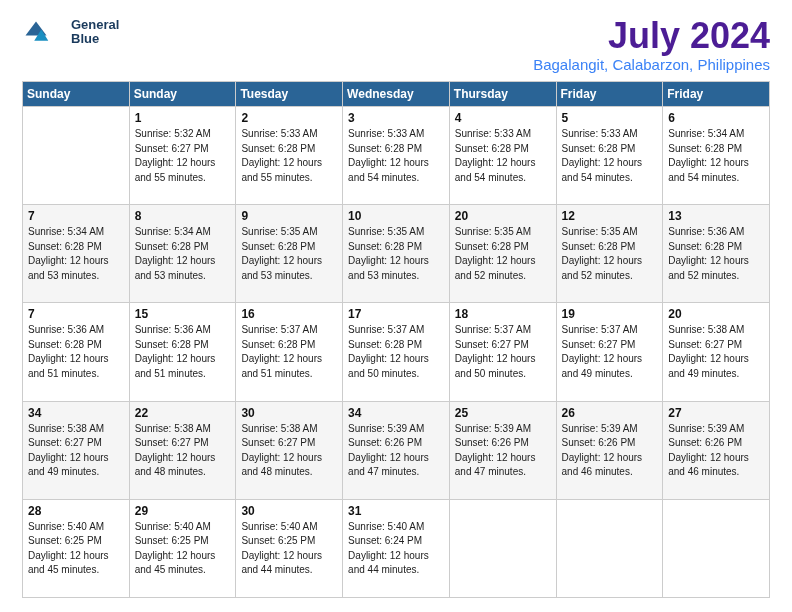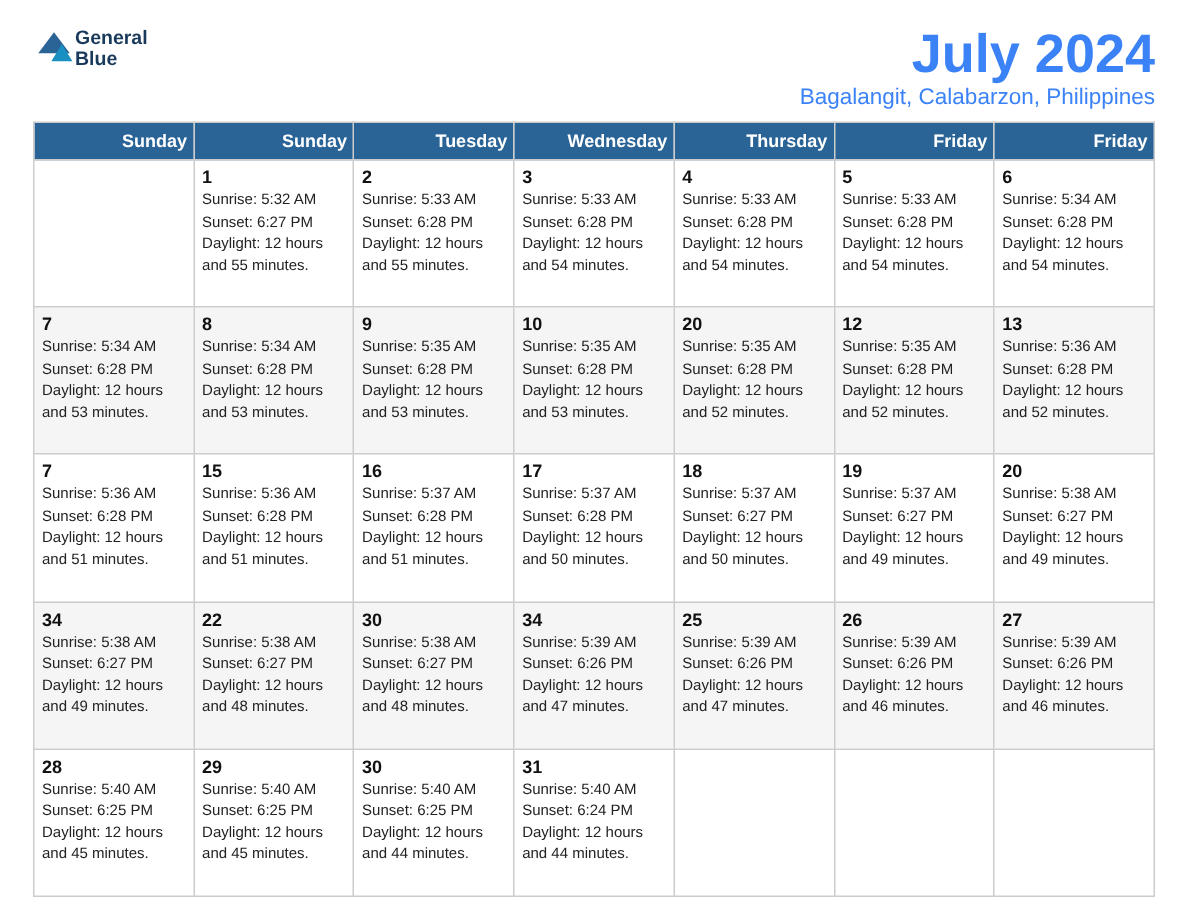--- a/index.html
+++ b/index.html
@@ -19,59 +19,59 @@
     }
     .header {
       display: flex;
       justify-content: space-between;
       align-items: flex-start;
       margin-bottom: 8px;
     }
     .logo {
       display: flex;
       align-items: center;
-      gap: 0;
+      gap: 21px;
     }
     .logo-text {
       font-size: 13px;
       font-weight: bold;
       color: #1a3a5c;
       line-height: 1.1;
     }
     .logo-icon {
       width: 28px;
       height: 28px;
     }
     .title-block {
       text-align: right;
     }
     .main-title {
       font-size: 36px;
       font-weight: bold;
-      color: #3b82f6;
+      color: #4c1d95;
       line-height: 1;
     }
     .subtitle {
       font-size: 15px;
       color: #3b82f6;
       margin-top: 2px;
     }
     .calendar {
       border-collapse: collapse;
       width: 100%;
       flex: 1;
       font-size: 10.5px;
     }
     .calendar thead th {
       background: #2a6496;
       color: #fff;
       padding: 5px 4px;
       font-size: 12px;
       font-weight: bold;
-      text-align: right;
+      text-align: left;
       border: 1px solid #ccc;
     }
     .calendar tbody td {
       border: 1px solid #ccc;
       vertical-align: top;
       padding: 4px 5px;
       width: calc(100% / 7);
       height: 80px;
       background: #fff;
     }

